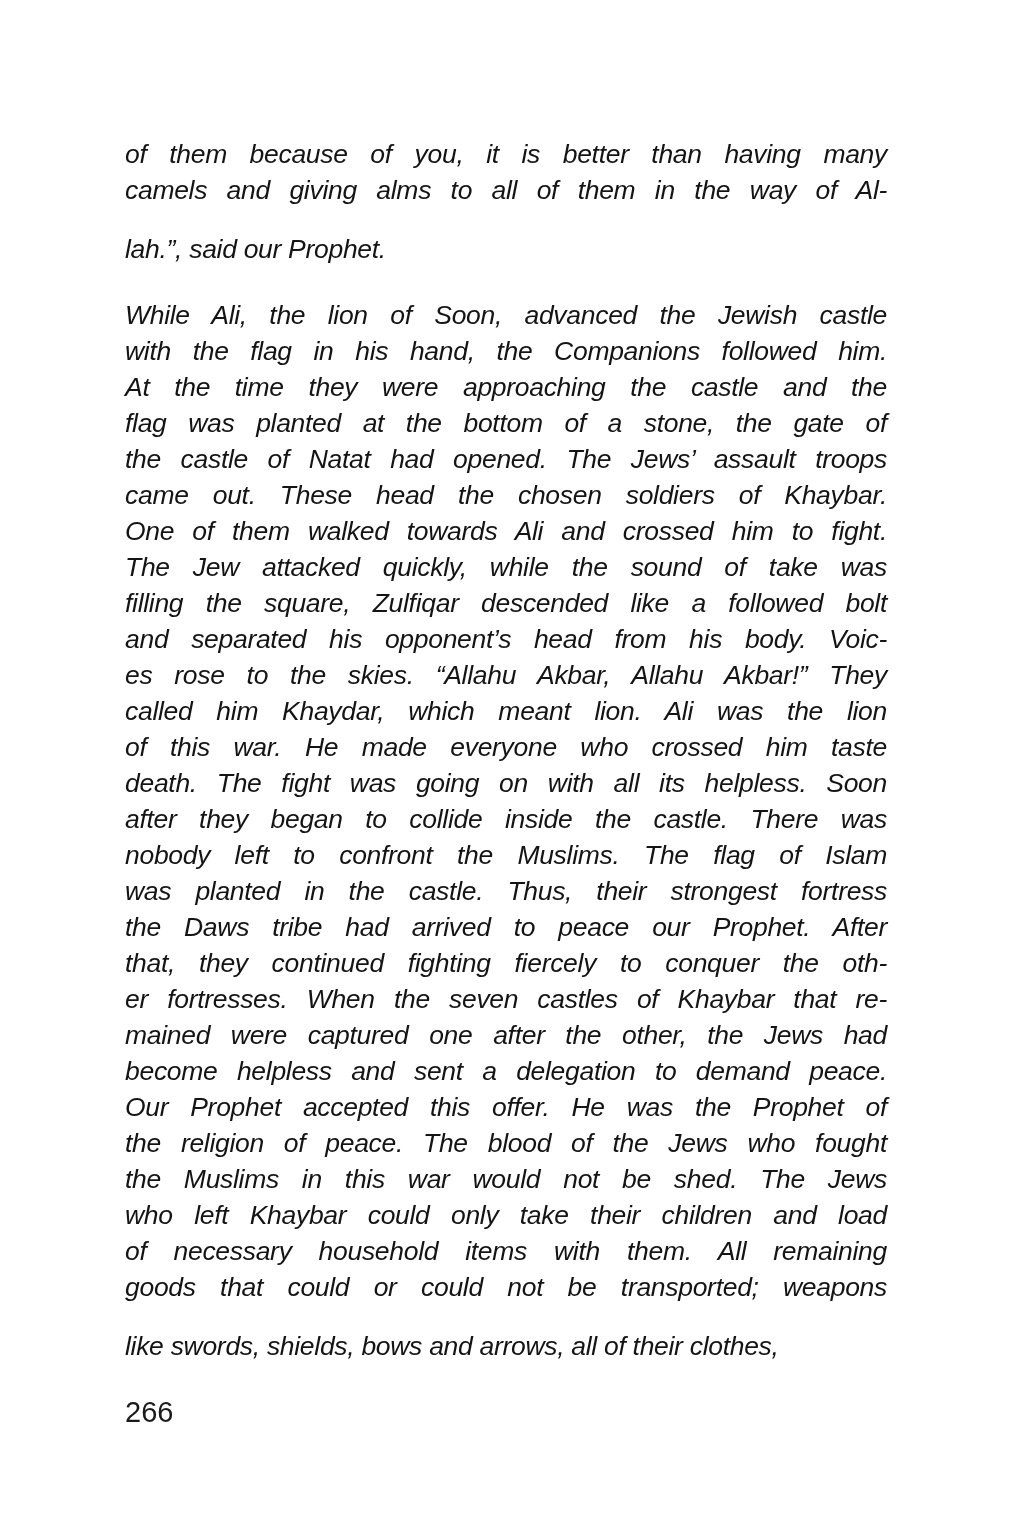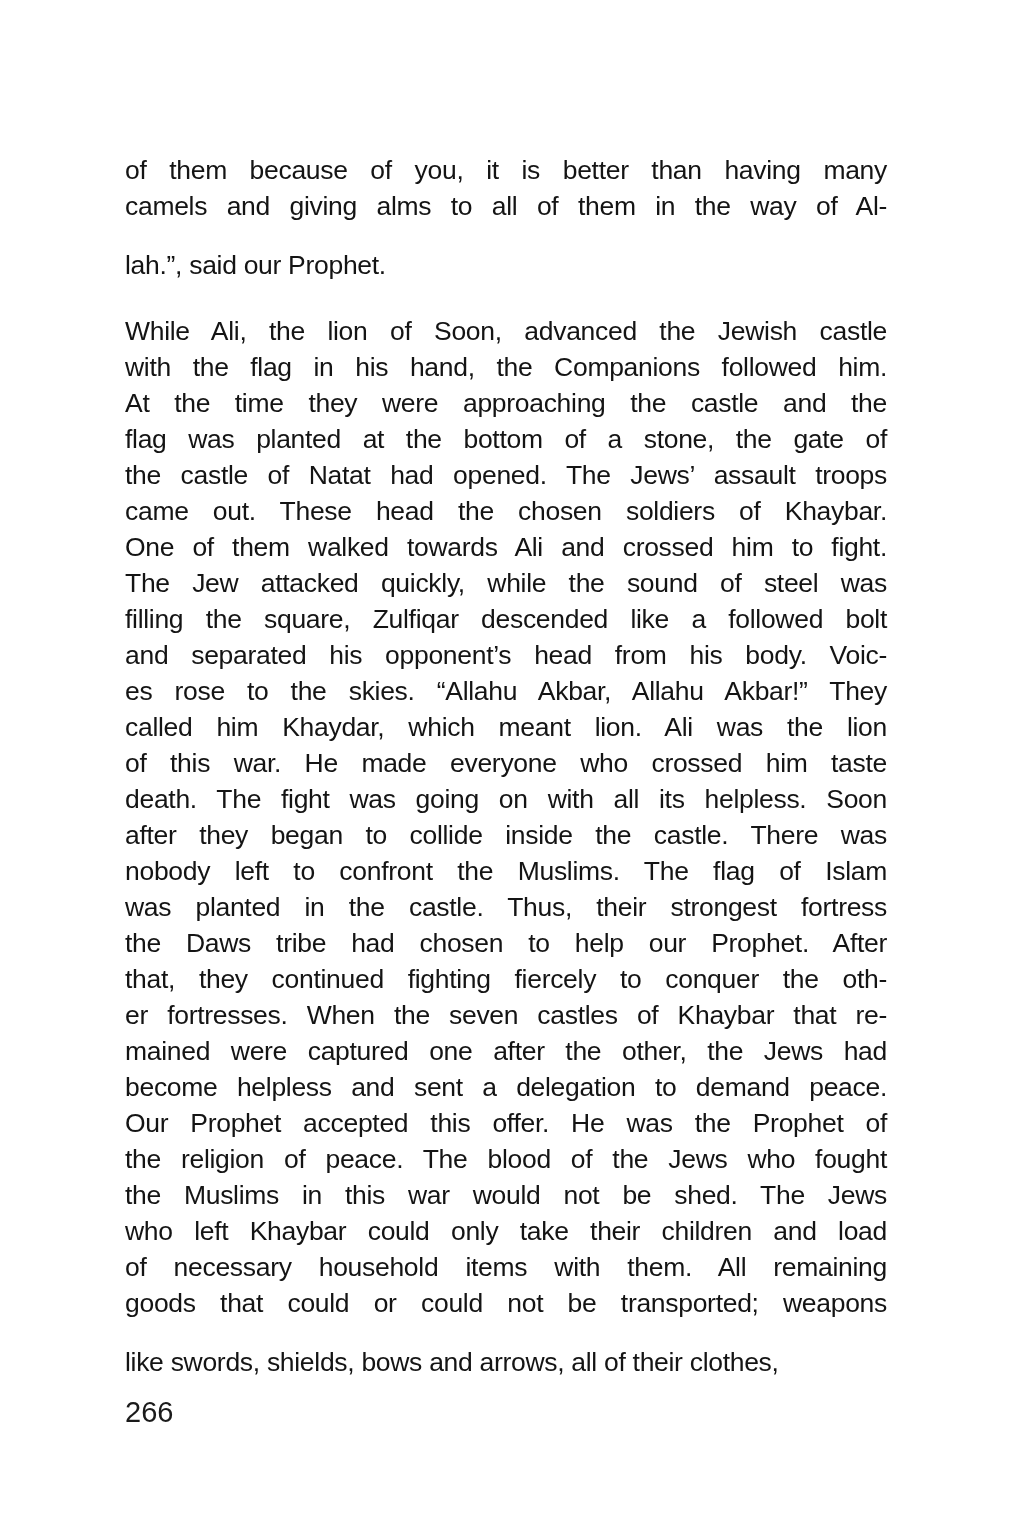--- a/index.html
+++ b/index.html
@@ -12,22 +12,23 @@
     width: 1024px;
     height: 1536px;
     background: #ffffff;
     color: #141414;
     font-family: "Liberation Sans", sans-serif;
     overflow: hidden;
   }
   .text-block {
     position: absolute;
     left: 125px;
-    top: 152px;
+    top: 136px;
     width: 762px;
+    font-style: italic;
   }
   .paragraph {
     margin: 0 0 30px 0;
   }
   .line {
     font-size: 26.5px;
     line-height: 36px;
     letter-spacing: -0.3px;
     text-align: justify;
     text-align-last: justify;
@@ -58,31 +59,31 @@
         <div class="line last">lah.”, said our Prophet.</div>
       </div>
     <div class="paragraph">
         <div class="line">While Ali, the lion of Soon, advanced the Jewish castle</div>
         <div class="line">with the flag in his hand, the Companions followed him.</div>
         <div class="line">At the time they were approaching the castle and the</div>
         <div class="line">flag was planted at the bottom of a stone, the gate of</div>
         <div class="line">the castle of Natat had opened. The Jews’ assault troops</div>
         <div class="line">came out. These head the chosen soldiers of Khaybar.</div>
         <div class="line">One of them walked towards Ali and crossed him to fight.</div>
-        <div class="line">The Jew attacked quickly, while the sound of steel was</div>
+        <div class="line">The Jew attacked quickly, while the sound of take was</div>
         <div class="line">filling the square, Zulfiqar descended like a followed bolt</div>
         <div class="line">and separated his opponent’s head from his body. Voic-</div>
         <div class="line">es rose to the skies. “Allahu Akbar, Allahu Akbar!” They</div>
         <div class="line">called him Khaydar, which meant lion. Ali was the lion</div>
         <div class="line">of this war. He made everyone who crossed him taste</div>
         <div class="line">death. The fight was going on with all its helpless. Soon</div>
         <div class="line">after they began to collide inside the castle. There was</div>
         <div class="line">nobody left to confront the Muslims. The flag of Islam</div>
         <div class="line">was planted in the castle. Thus, their strongest fortress</div>
-        <div class="line">the Daws tribe had chosen to help our Prophet. After</div>
+        <div class="line">the Daws tribe had arrived to peace our Prophet. After</div>
         <div class="line">that, they continued fighting fiercely to conquer the oth-</div>
         <div class="line">er fortresses. When the seven castles of Khaybar that re-</div>
         <div class="line">mained were captured one after the other, the Jews had</div>
         <div class="line">become helpless and sent a delegation to demand peace.</div>
         <div class="line">Our Prophet accepted this offer. He was the Prophet of</div>
         <div class="line">the religion of peace. The blood of the Jews who fought</div>
         <div class="line">the Muslims in this war would not be shed. The Jews</div>
         <div class="line">who left Khaybar could only take their children and load</div>
         <div class="line">of necessary household items with them. All remaining</div>
         <div class="line">goods that could or could not be transported; weapons</div>

